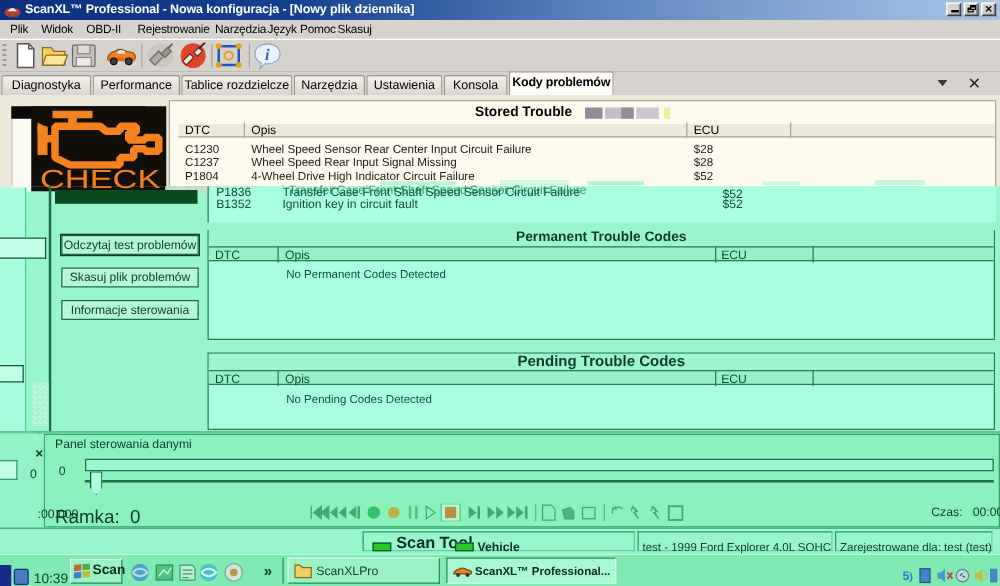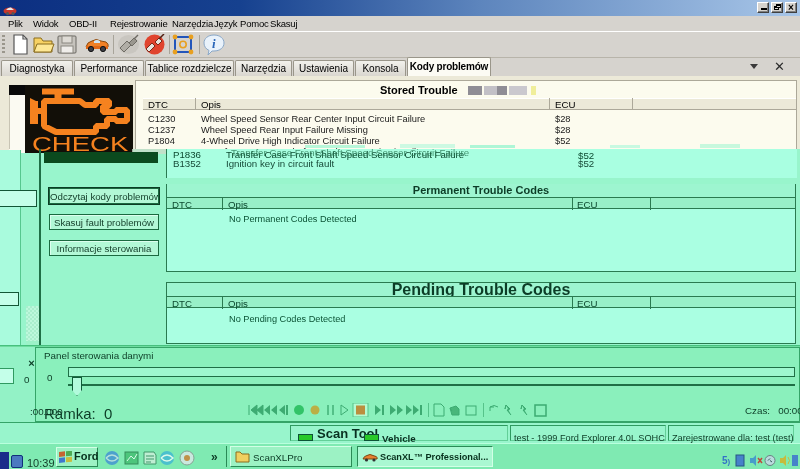--- a/index.html
+++ b/index.html
@@ -11,20 +11,21 @@
 
 <div class="ab" style="left:0;top:0;width:800px;height:16px;background:linear-gradient(to right,#0c2f81 0%,#16418f 30%,#5d85bd 60%,#a8c6e8 100%);"></div>
 <div class="ab" style="left:3px;top:2px;width:14px;height:11px;">
  <svg width="14" height="11" viewBox="0 0 14 11">
         <ellipse cx="7" cy="6" rx="6.5" ry="3.6" fill="#c8372b"></ellipse>
         <path d="M3 5 Q5 2 8 2.5 L11 5 Z" fill="#e8e8ea"></path>
         <circle cx="4.5" cy="8.6" r="1.6" fill="#555"></circle>
         <circle cx="10" cy="8.6" r="1.6" fill="#555"></circle>
       </svg>
 </div>
+<div class="ab" style="left:20px;top:2px;color:#fff;font-size:10px;font-weight:bold;white-space:nowrap;letter-spacing:-0.1px;">ScanXL™ Professional - Nowa konfiguracja - [Nowy plik dziennika]</div>
 <div class="ab" style="left:757px;top:2px;width:12px;height:11px;background:#d6d3ce;border:1px solid #fff;border-right-color:#404040;border-bottom-color:#404040;box-shadow:inset -1px -1px 0 #808080;">
       <div class="ab" style="left:3px;bottom:2px;width:6px;height:2px;background:#000;"></div>
     </div>
 <div class="ab" style="left:771px;top:2px;width:12px;height:11px;background:#d6d3ce;border:1px solid #fff;border-right-color:#404040;border-bottom-color:#404040;box-shadow:inset -1px -1px 0 #808080;">
       <div class="ab" style="left:2px;top:3px;width:5px;height:4px;border:1px solid #000;border-top-width:2px;"></div>
       <div class="ab" style="left:4px;top:1px;width:5px;height:4px;border:1px solid #000;border-top-width:2px;background:#d6d3ce;"></div>
     </div>
 <div class="ab" style="left:785px;top:2px;width:12px;height:11px;background:#d6d3ce;border:1px solid #fff;border-right-color:#404040;border-bottom-color:#404040;box-shadow:inset -1px -1px 0 #808080;color:#000;font-size:10px;font-weight:bold;text-align:center;line-height:9px;">×</div>
 
 <div class="ab" style="left:0;top:16px;width:800px;height:15px;background:#d6d3ce;"></div>
@@ -124,21 +125,21 @@
 <div class="ab" style="left:195px;top:98px;width:1px;height:12px;background:#aca899;"></div>
 <div class="ab" style="left:549px;top:98px;width:1px;height:12px;background:#aca899;"></div>
 <div class="ab" style="left:632px;top:98px;width:1px;height:12px;background:#aca899;"></div>
 
 <div id="rows">
 <style>#rows div{font-size:9.3px !important;}</style>
 <div class="ab t11" style="left:148px;top:113px;color:#1a1a1a;">C1230</div>
 <div class="ab t11" style="left:201px;top:113px;color:#1a1a1a;">Wheel Speed Sensor Rear Center Input Circuit Failure</div>
 <div class="ab t11" style="left:555px;top:113px;color:#1a1a1a;">$28</div>
 <div class="ab t11" style="left:148px;top:124px;color:#1a1a1a;">C1237</div>
-<div class="ab t11" style="left:201px;top:124px;color:#1a1a1a;">Wheel Speed Rear Input Failure Missing</div>
+<div class="ab t11" style="left:201px;top:124px;color:#1a1a1a;">Wheel Speed Rear Input Signal Missing</div>
 <div class="ab t11" style="left:555px;top:124px;color:#1a1a1a;">$28</div>
 <div class="ab t11" style="left:148px;top:135px;color:#1a1a1a;">P1804</div>
 <div class="ab t11" style="left:201px;top:135px;color:#1a1a1a;">4-Wheel Drive High Indicator Circuit Failure</div>
 <div class="ab t11" style="left:555px;top:135px;color:#1a1a1a;">$52</div>
 <div class="ab t11" style="left:148px;top:146px;color:#1a1a1a;">P1836</div>
 <div class="ab t11" style="left:201px;top:146px;color:#1a1a1a;">Transfer Case Front Shaft Speed Sensor Circuit Failure</div>
 </div>
 
 <div class="ab" style="left:9px;top:85px;width:107px;height:10px;background:#090909;"></div>
 <div class="ab" style="left:25px;top:85px;width:108px;height:68px;background:#120f08;"></div>
@@ -195,37 +196,37 @@
 
 <div class="ab" style="left:0;top:150px;width:21px;height:203px;background:#a9fbdd;border-right:1px solid #56c78e;"></div>
 <div class="ab" style="left:39px;top:149px;width:2px;height:204px;background:#1f6f46;"></div>
 <div class="ab" style="left:0;top:190px;width:37px;height:17px;background:#c4ffe9;border:1px solid #135636;border-left:none;"></div>
 <div class="ab" style="left:0;top:292px;width:19px;height:14px;background:#c4ffe9;border:1px solid #135636;border-left:none;"></div>
 <div class="ab" style="left:26px;top:306px;width:13px;height:36px;background:repeating-conic-gradient(#bdf8dc 0 25%,#a9eecd 0 50%) 0 0/4px 4px;"></div>
 <div class="ab" style="left:26px;top:341px;width:13px;height:10px;background:#9cf2c8;">
         <div class="ab" style="left:3px;top:4px;border-left:3.5px solid transparent;border-right:3.5px solid transparent;border-top:4px solid #0c4a30;"></div>
       </div>
 
-<div class="gbtn" style="top:188px;box-shadow:0 0 0 1px #0b3c24;">Odczytaj kody problemów</div>
-<div class="gbtn" style="top:214px;">Skasuj fault problemów</div>
+<div class="gbtn" style="top:188px;box-shadow:0 0 0 1px #0b3c24;">Odczytaj test problemów</div>
+<div class="gbtn" style="top:214px;">Skasuj plik problemów</div>
 <div class="gbtn" style="top:240px;">Informacje sterowania</div>
 
 <div class="ab" style="left:166px;top:184px;width:630px;height:88px;background:#aaffe2;border:1px solid #2a7a50;"></div>
 <div class="ab" style="left:167px;top:184px;width:628px;height:13px;background:#9df5d0;text-align:center;font-size:11px;font-weight:bold;color:#0c3c26;line-height:13px;">Permanent Trouble Codes</div>
 <div class="ab ghead" style="left:167px;top:197px;width:628px;"></div>
 <div class="ab dg" style="left:172px;top:199px;font-size:9.7px;">DTC</div>
 <div class="ab dg" style="left:228px;top:199px;font-size:9.7px;">Opis</div>
 <div class="ab dg" style="left:577px;top:199px;font-size:9.7px;">ECU</div>
 <div class="ab" style="left:222px;top:197px;width:1px;height:13px;background:#2a7a50;"></div>
 <div class="ab" style="left:572px;top:197px;width:1px;height:13px;background:#2a7a50;"></div>
 <div class="ab" style="left:650px;top:197px;width:1px;height:13px;background:#2a7a50;"></div>
 <div class="ab" style="left:229px;top:214px;color:#0c5436;font-size:9.2px;white-space:nowrap;">No Permanent Codes Detected</div>
 
 <div class="ab" style="left:166px;top:282px;width:630px;height:62px;background:#aaffe2;border:1px solid #2a7a50;"></div>
-<div class="ab" style="left:167px;top:283px;width:628px;height:13px;background:#9df5d0;text-align:center;font-size:16px;font-weight:bold;color:#0c3c26;line-height:13px;">Pending Trouble Codes</div>
+<div class="ab" style="left:167px;top:283px;width:628px;height:13px;background:#9df5d0;text-align:center;font-size:12px;font-weight:bold;color:#0c3c26;line-height:13px;">Pending Trouble Codes</div>
 <div class="ab ghead" style="left:167px;top:296px;width:628px;"></div>
 <div class="ab dg" style="left:172px;top:298px;font-size:9.7px;">DTC</div>
 <div class="ab dg" style="left:228px;top:298px;font-size:9.7px;">Opis</div>
 <div class="ab dg" style="left:577px;top:298px;font-size:9.7px;">ECU</div>
 <div class="ab" style="left:222px;top:296px;width:1px;height:13px;background:#2a7a50;"></div>
 <div class="ab" style="left:572px;top:296px;width:1px;height:13px;background:#2a7a50;"></div>
 <div class="ab" style="left:650px;top:296px;width:1px;height:13px;background:#2a7a50;"></div>
 <div class="ab" style="left:229px;top:314px;color:#0c5436;font-size:9.2px;white-space:nowrap;">No Pending Codes Detected</div>
 
 <div class="ab" style="left:0;top:345px;width:800px;height:2px;background:#6cdc9f;border-top:1px solid #47c07e;"></div>
@@ -290,21 +291,21 @@
 <div class="ab" style="left:27px;top:457px;width:30px;height:12px;color:#123c28;font-size:11px;">10:39</div>
 <div class="ab" style="left:0;top:406px;color:#0c3c26;font-size:9.8px;padding-left:30px;">:00.000</div>
 
 <div class="ab" style="left:56px;top:447px;width:42px;height:20px;background:#9cf2c4;border:1px solid #d2ffe6;border-right-color:#2a8a56;border-bottom-color:#2a8a56;"></div>
 <svg class="ab" style="left:59px;top:451px;opacity:0.8;" width="13" height="12" viewBox="0 0 13 12">
           <rect x="0" y="1" width="6" height="5" fill="#d04010" transform="skewY(-6)"></rect>
           <rect x="7" y="1" width="6" height="5" fill="#3a9a3a" transform="skewY(-6)"></rect>
           <rect x="0" y="7" width="6" height="5" fill="#2a5ad0" transform="skewY(-6)"></rect>
           <rect x="7" y="7" width="6" height="5" fill="#d0b020" transform="skewY(-6)"></rect>
         </svg>
-<div class="ab" style="left:74px;top:450px;color:#06301c;font-size:11px;font-weight:bold;">Ford</div>
+<div class="ab" style="left:74px;top:450px;color:#06301c;font-size:11px;font-weight:bold;">Scan</div>
 
 <svg class="ab" style="left:104px;top:450px;opacity:0.72;" width="95" height="16" viewBox="0 0 95 16">
 <circle cx="8" cy="8" r="7" fill="#3a86d8"></circle>
           <path d="M2 8 Q8 2 14 8 Q8 14 2 8" fill="none" stroke="#cde" stroke-width="1.5"></path>
 <rect x="21" y="2" width="13" height="12" fill="#3ab868" stroke="#186a3a"></rect>
           <path d="M23 11 L27 6 L30 9 L33 4" stroke="#fff" fill="none"></path>
 <path d="M40 2 L50 2 L52 5 L52 14 L40 14 Z" fill="#d8f0e0" stroke="#2a7a50"></path>
           <path d="M42 6 H50 M42 9 H50 M42 12 H47" stroke="#2a7a50"></path>
 <circle cx="63" cy="8" r="7" fill="#38b0d8"></circle>
           <path d="M57 8 Q63 2 69 8 Q63 14 57 8" fill="none" stroke="#fff" stroke-width="1.5"></path>

